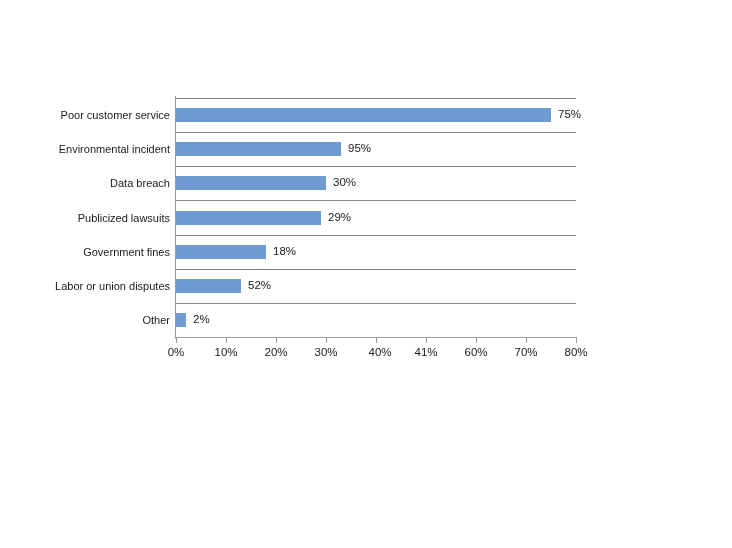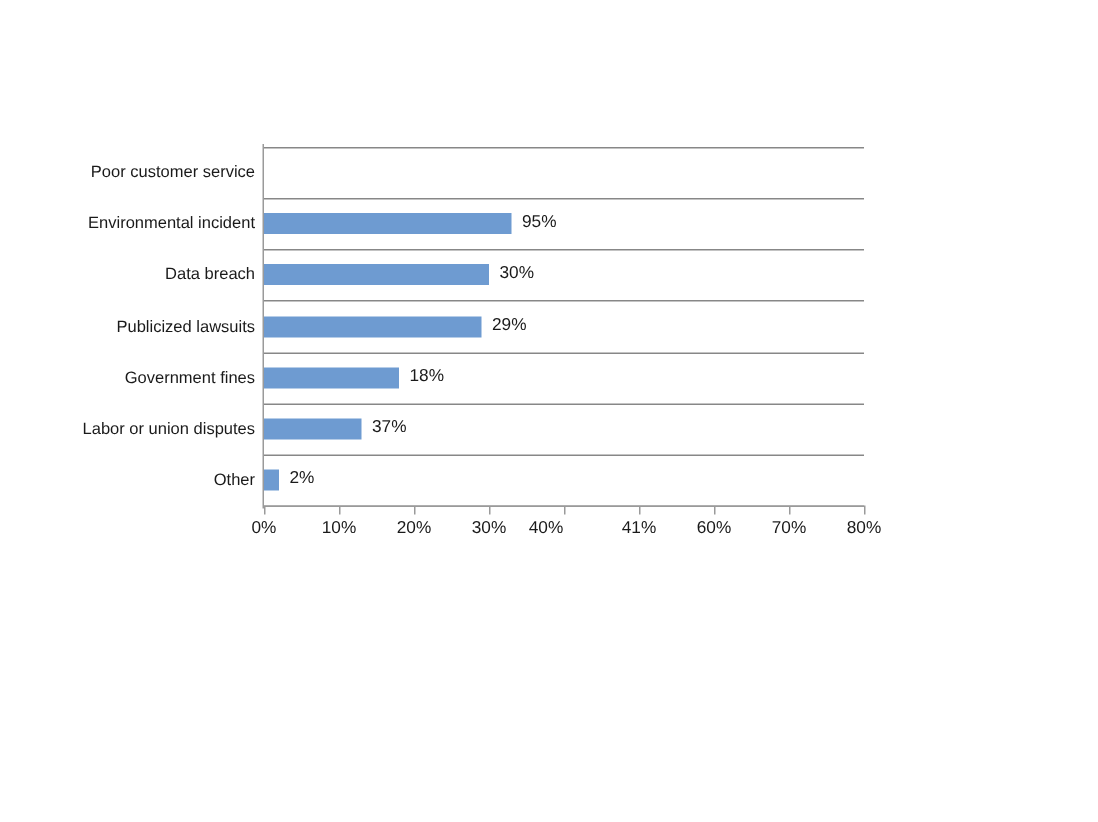--- a/index.html
+++ b/index.html
@@ -125,20 +125,24 @@
       <div class="cat-label" style="top: 148px;">Government fines</div>
       <div class="cat-label" style="top: 114px;">Publicized lawsuits</div>
       <div class="cat-label" style="top: 216px;">Other</div>
       <div class="cat-label" style="top: 182px;">Labor or union disputes</div>
     </div>
 
   <div class="plot">
     <div class="y-axis"></div>
   <div class="gridline" style="top: 0px;"></div>
       <div class="gridline" style="top: 34px; background: rgb(135, 135, 135);"></div>
+      <div class="bar-row" style="top: 10px; width: 400px;">
+        <div class="bar" title="Poor customer service: 75%" style="width: 375px; background: rgb(110, 155, 209);"></div>
+        <div class="bar-value" style="left: 382px;">75%</div>
+      </div>
       <div class="gridline" style="top: 68px; background: rgb(135, 135, 135);"></div>
       <div class="bar-row" style="top: 44px; width: 400px;">
         <div class="bar" title="Environmental incident: 33%" style="width: 165px; background: rgb(110, 155, 209);"></div>
         <div class="bar-value" style="left: 172px;">95%</div>
       </div>
       <div class="gridline" style="top: 102px; background: rgb(135, 135, 135);"></div>
       <div class="bar-row" style="top: 78px; width: 400px;">
         <div class="bar" title="Data breach: 30%" style="width: 150px; background: rgb(110, 155, 209);"></div>
         <div class="bar-value" style="left: 157px;">30%</div>
       </div>
@@ -148,41 +152,41 @@
         <div class="bar-value" style="left: 152px;">29%</div>
       </div>
       <div class="gridline" style="top: 171px; background: rgb(135, 135, 135);"></div>
       <div class="bar-row" style="top: 147px; width: 400px;">
         <div class="bar" title="Government fines: 18%" style="width: 90px; background: rgb(110, 155, 209);"></div>
         <div class="bar-value" style="left: 97px;">18%</div>
       </div>
       <div class="gridline" style="top: 205px; background: rgb(135, 135, 135);"></div>
       <div class="bar-row" style="top: 181px; width: 400px;">
         <div class="bar" title="Labor or union disputes: 13%" style="width: 65px; background: rgb(110, 155, 209);"></div>
-        <div class="bar-value" style="left: 72px;">37%</div>
+        <div class="bar-value" style="left: 72px;">52%</div>
       </div>
       <div class="gridline" style="top: 239px; background: rgb(135, 135, 135);"></div>
       <div class="bar-row" style="top: 215px; width: 400px;">
         <div class="bar" title="Other: 2%" style="width: 10px; background: rgb(110, 155, 209);"></div>
         <div class="bar-value" style="left: 17px;">2%</div>
       </div>
     </div>
 
   <div class="x-axis-line"></div>
   <div id="x-axis-ticks">
       <div class="x-tick" style="left: 176px;"></div>
       <div class="x-tick-label" style="left: 176px;">0%</div>
       <div class="x-tick" style="left: 226px;"></div>
       <div class="x-tick-label" style="left: 226px;">10%</div>
       <div class="x-tick" style="left: 276px;"></div>
       <div class="x-tick-label" style="left: 276px;">20%</div>
       <div class="x-tick" style="left: 326px;"></div>
       <div class="x-tick-label" style="left: 326px;">30%</div>
       <div class="x-tick" style="left: 376px;"></div>
-      <div class="x-tick-label" style="left: 364px;">40%</div>
+      <div class="x-tick-label" style="left: 380px;">40%</div>
       <div class="x-tick" style="left: 426px;"></div>
       <div class="x-tick-label" style="left: 426px;">41%</div>
       <div class="x-tick" style="left: 476px;"></div>
       <div class="x-tick-label" style="left: 476px;">60%</div>
       <div class="x-tick" style="left: 526px;"></div>
       <div class="x-tick-label" style="left: 526px;">70%</div>
       <div class="x-tick" style="left: 576px;"></div>
       <div class="x-tick-label" style="left: 576px;">80%</div>
     </div>
 

